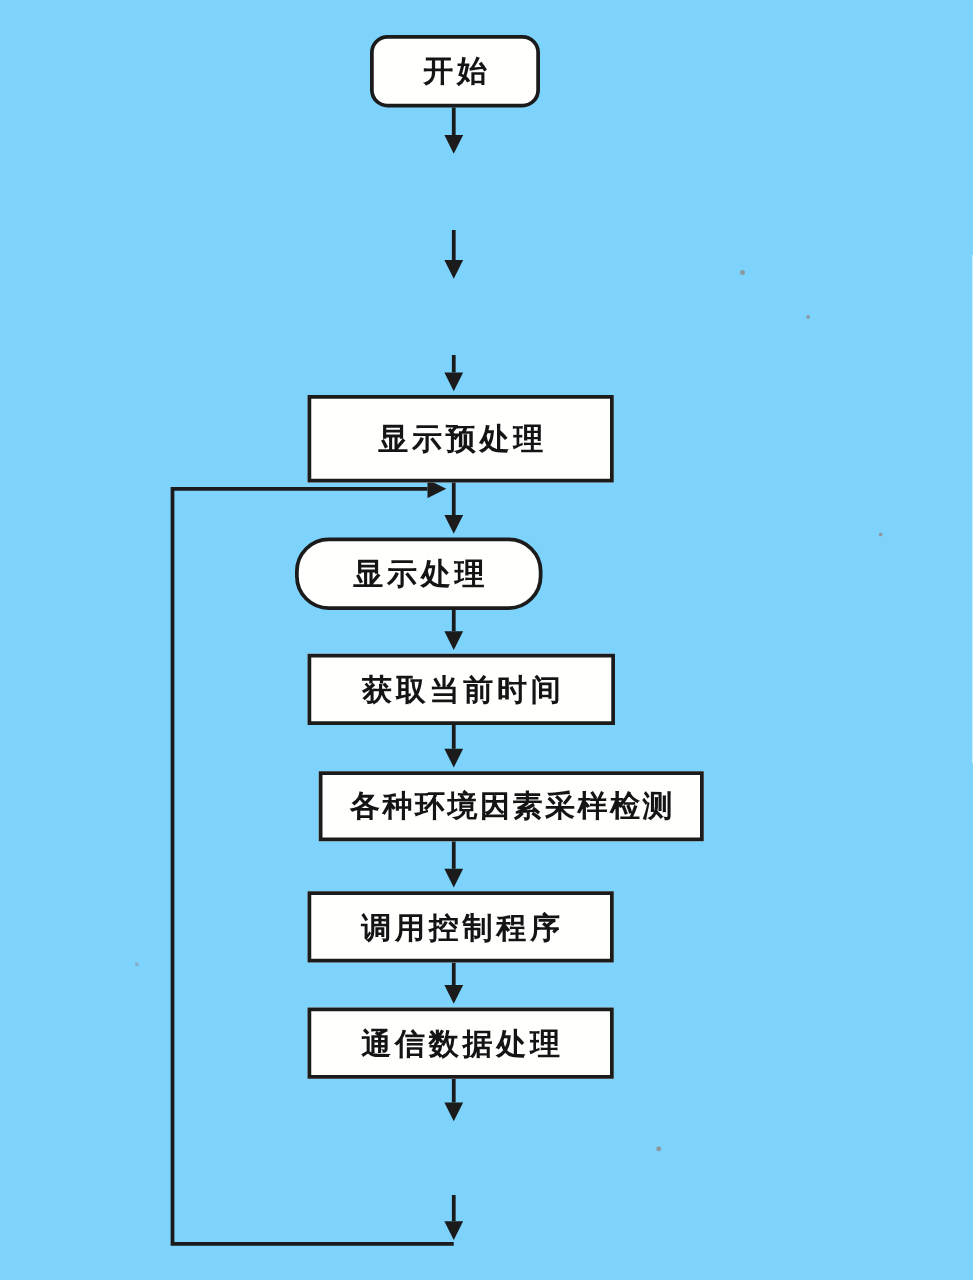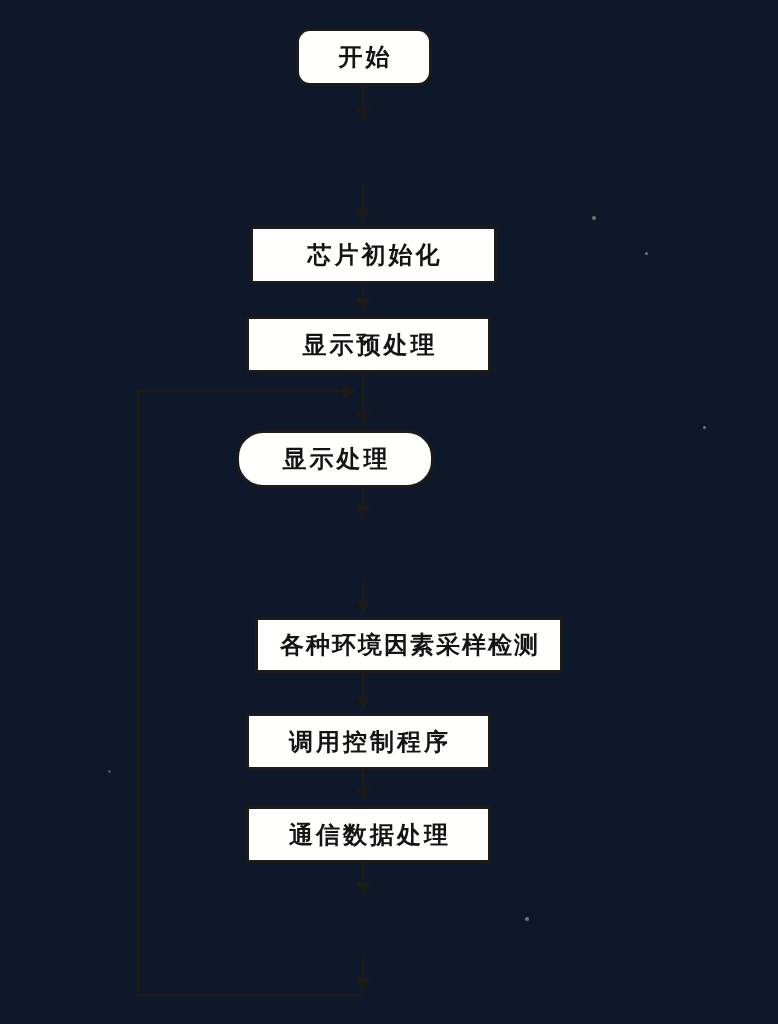--- a/index.html
+++ b/index.html
@@ -1,20 +1,20 @@
 <!DOCTYPE html>
 <html><head>
 <meta charset="utf-8">
 <style>
   html, body { margin: 0; padding: 0; background: #ffffff; }
   #canvas {
     position: relative;
     width: 778px;
     height: 1024px;
-    background: #0f172a;
+    background: #7dd3fc;
     overflow: hidden;
     font-family: "DejaVu Sans", sans-serif;
   }
   #connectors {
     position: absolute;
     left: 0; top: 0;
     width: 778px; height: 1024px;
   }
   .node {
     position: absolute;
@@ -31,21 +31,21 @@
     text-indent: 3px;
     white-space: nowrap;
   }
   .node.rounded { border-radius: 14px; }
   .node.wide { letter-spacing: 2px; text-indent: 2px; }
 
   
   #node-0 { left: 296px; top:  28px; width: 136px; height: 58px; }
   #node-1 { left: 250px; top: 126px; width: 247px; height: 58px; }
   #node-2 { left: 250px; top: 226px; width: 247px; height: 58px; }
-  #node-3 { left: 246px; top: 316px; width: 245px; height: 57px; }
+  #node-3 { left: 246px; top: 316px; width: 245px; height: 70px; }
   #node-4 { left: 236px; top: 430px; width: 198px; height: 58px; border-radius: 27px; }
   #node-5 { left: 246px; top: 523px; width: 246px; height: 57px; }
   #node-6 { left: 224px; top: 617px; width: 308px; height: 56px; margin-left: 31px; }
   #node-7 { left: 246px; top: 713px; width: 245px; height: 57px; }
   #node-8 { left: 246px; top: 806px; width: 245px; height: 57px; }
   #node-9 { left: 244px; top: 900px; width: 245px; height: 56px; }
 
   .speck {
     position: absolute;
     width: 4px; height: 4px;
@@ -92,26 +92,26 @@
 
       <line x1="363" y1="956" x2="363" y2="977" marker-end="url(#arrow)"></line>
 
       <path d="M363,995 L138,995 L138,391 L342,391" marker-end="url(#arrow)"></path>
     </g>
   </svg>
 
   <div class="node rounded" id="node-0">开始</div>
 
 
-  <div class="node" id="node-2">芯片初始化</div>
 
   <div class="node" id="node-3">显示预处理</div>
 
   <div class="node" id="node-4">显示处理</div>
 
+  <div class="node" id="node-5">获取当前时间</div>
 
   <div class="node wide" id="node-6">各种环境因素采样检测</div>
 
   <div class="node" id="node-7">调用控制程序</div>
 
   <div class="node" id="node-8">通信数据处理</div>
 
 
   <div class="speck" id="speck-0"></div>
   <div class="speck" id="speck-1"></div>

